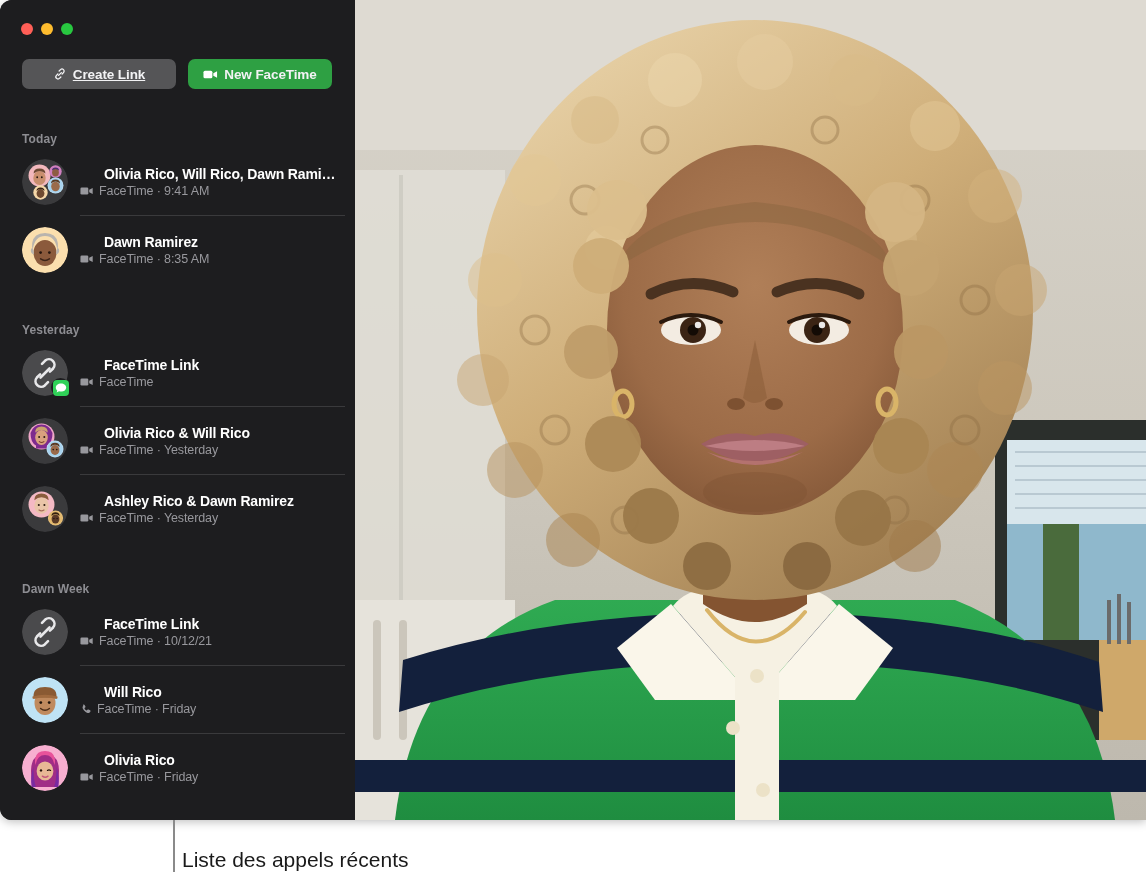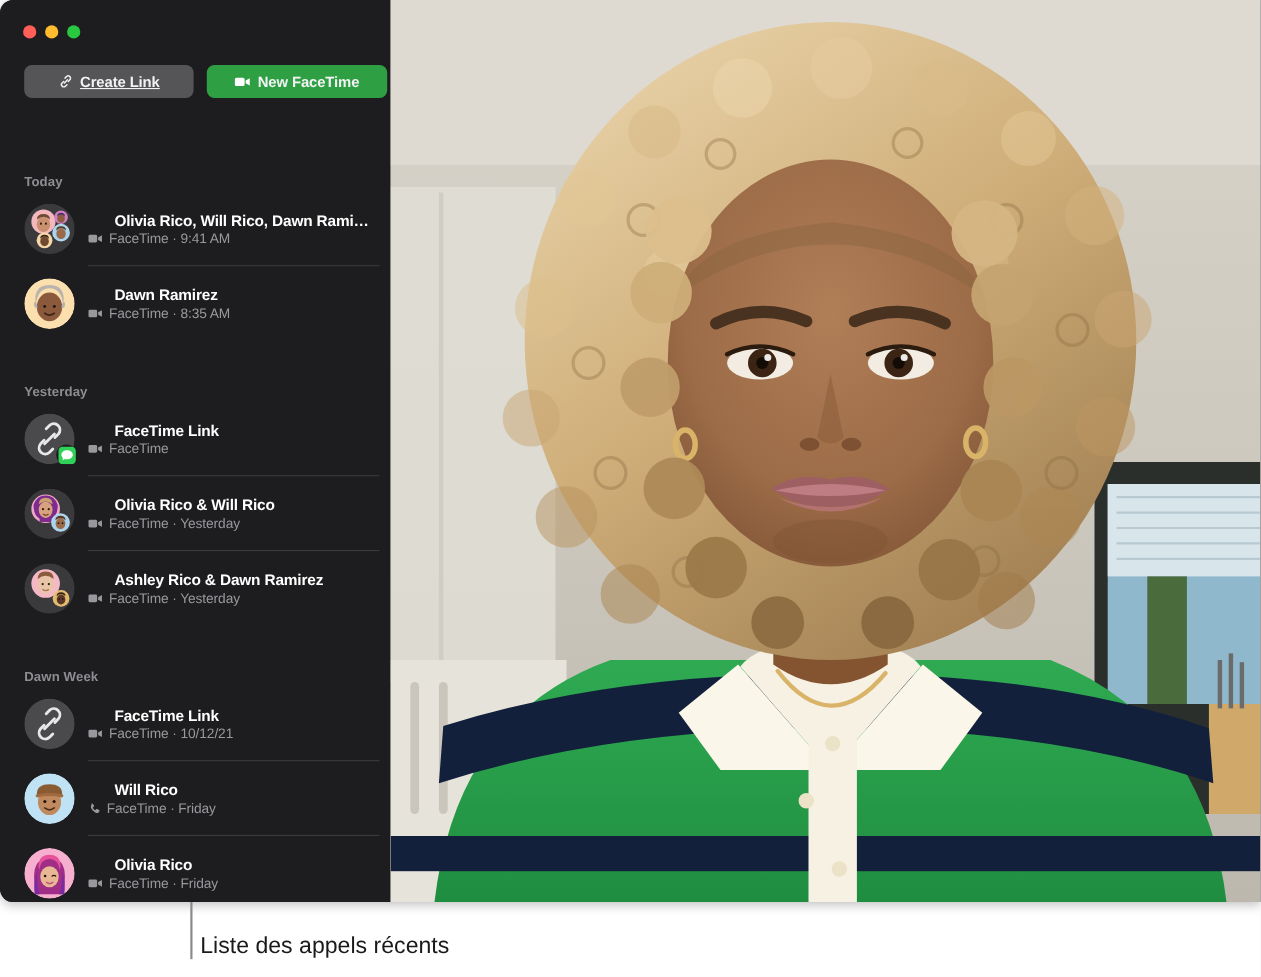--- a/index.html
+++ b/index.html
@@ -67,21 +67,21 @@
     padding: 0 14px;
     font-size: 13.5px;
     font-weight: bold;
     color: #f2f2f4;
     border: none;
     cursor: default;
     white-space: nowrap;
     letter-spacing: -0.1px;
   }
   .btn-create { background: #555557; width: 154px; padding: 0; text-decoration: underline; }
-  .btn-new { background: #2ea043; width: 164px; padding: 0; }
+  .btn-new { background: #2ea043; width: 144px; padding: 0; }
 
   .icon-link-sm { display:inline-block; width: 14px; height: 14px; }
   .icon-cam-sm { display:inline-block; width: 15px; height: 11px; }
 
   
   .calls {
     position: absolute;
     left: 0; top: 118px;
     width: 355px;
     height: 702px;
@@ -90,21 +90,21 @@
 
   .section-head {
     color: #8d8d92;
     font-size: 12px;
     font-weight: bold;
     letter-spacing: 0.1px;
     padding: 0 0 0 22px;
     height: 18px;
     line-height: 18px;
   }
-  .sec-today { margin-top: 38px; }
+  .sec-today { margin-top: 12px; }
   .sec-yesterday { margin-top: 37px; }
   .sec-lastweek { margin-top: 37px; }
 
   .call-row {
     position: relative;
     display: flex;
     align-items: center;
     gap: 12px;
     padding: 0 10px 0 22px;
     height: 68px;

